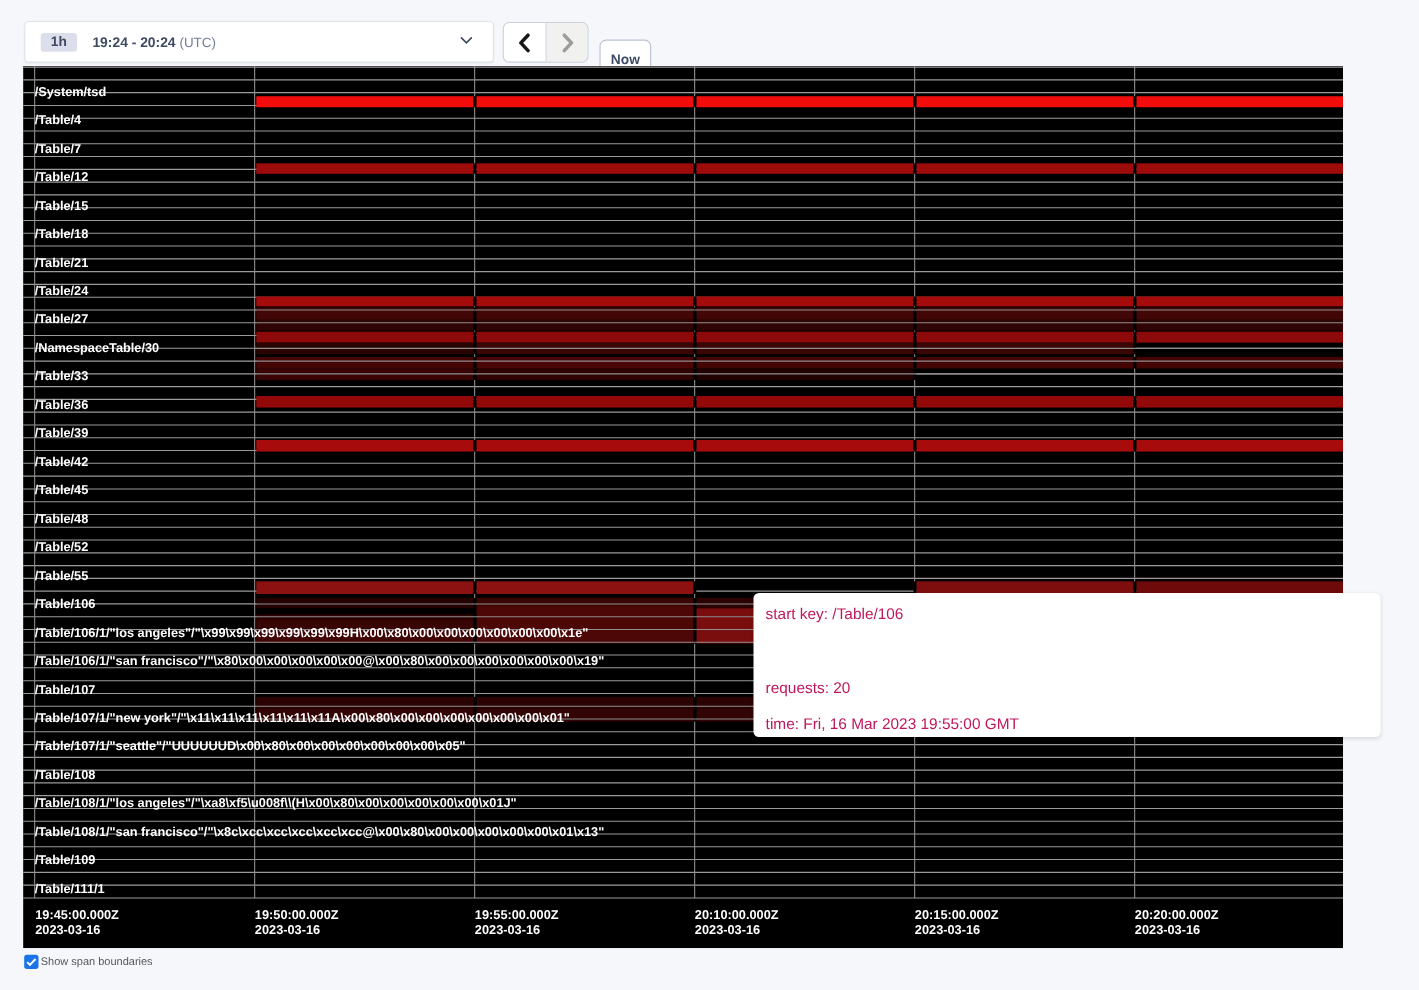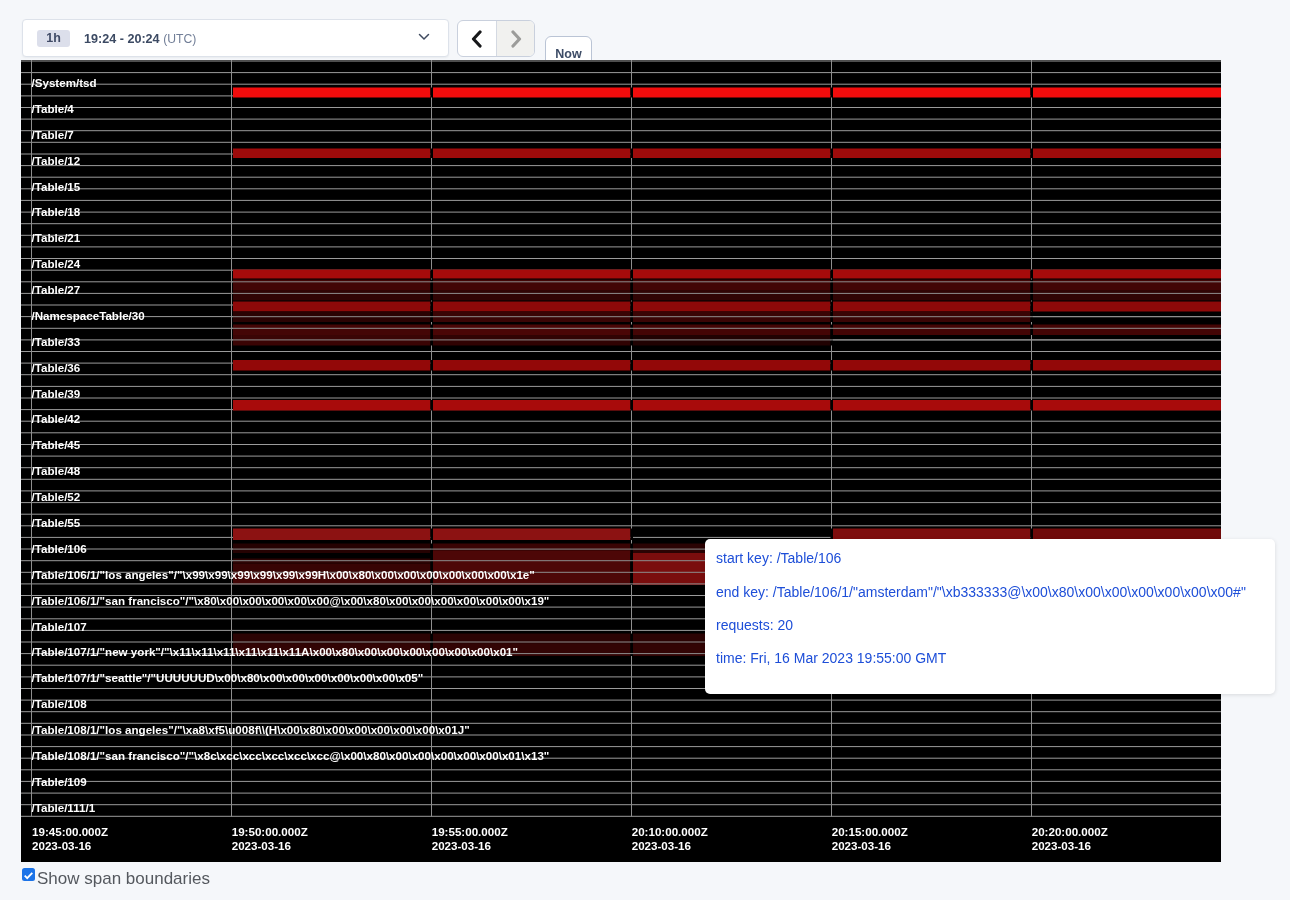--- a/index.html
+++ b/index.html
@@ -11,25 +11,25 @@
       font-size:12.5px; font-weight:bold; color:#404b66; text-align:center; line-height:17px; }
   #trange { left:84px; top:31.5px; font-size:12.6px; font-weight:bold; color:#3c4a63; }
   #trange span { font-weight:normal; color:#717e97; font-size:12.2px; }
   #chev { left:418px; top:33px; }
   #arrows { left:457px; top:20px; width:78px; height:37px; border:1px solid #c9d0dd; border-radius:6px;
       background:#fff; overflow:hidden; }
   #arrowR { position:absolute; left:38px; top:0; width:39px; height:35px; background:#f1f1ef;
       border-left:1px solid #d4d9e2; }
   #nowbtn { left:545px; top:20px; width:47px; height:37px; background:#fff; border:1px solid #bac4d5;
       border-radius:6px; font-size:12.5px; font-weight:bold; color:#3d4c66; text-align:center; line-height:35px;margin-top:16px; }
-  #tooltip { left:705px; top:539px; width:570px; height:155px; background:#fff; border-radius:5px;
-      box-shadow:0 1px 4px rgba(0,0,0,.12); font-size:14px; color:#1d4ed8; }
+  #tooltip { left:685px; top:539px; width:570px; height:131px; background:#fff; border-radius:5px;
+      box-shadow:0 1px 4px rgba(0,0,0,.12); font-size:14px; color:#be185d; }
   #tooltip div { position:absolute; left:11px; white-space:pre; }
   #cb { left:22px; top:868px; width:13px; height:13px; background:#1b73e8; border-radius:2.5px; }
-  #cblabel { left:37px; top:868.5px; font-size:17px; color:#54585e; }
+  #cblabel { left:37px; top:868.5px; font-size:10px; color:#54585e; }
 </style>
 </head>
 <body>
 <div class="abs" id="selector"></div>
 <div class="abs" id="badge1h">1h</div>
 <div class="abs" id="trange">19:24 - 20:24 <span>(UTC)</span></div>
 <svg class="abs" id="chev" width="12" height="8" viewBox="0 0 12 8">
     <path d="M1.5 1.5 L6 6 L10.5 1.5" stroke="#3f4a5f" stroke-width="1.5" fill="none" stroke-linecap="round"></path>
   </svg>
 <div class="abs" id="arrows">
@@ -234,20 +234,19 @@
 <text x="610.7" y="775.5">20:10:00.000Z</text>
 <text x="610.7" y="789.5">2023-03-16</text>
 <text x="810.7" y="775.5">20:15:00.000Z</text>
 <text x="810.7" y="789.5">2023-03-16</text>
 <text x="1010.7" y="775.5">20:20:00.000Z</text>
 <text x="1010.7" y="789.5">2023-03-16</text>
 </g>
 </svg>
 <div class="abs" id="tooltip">
   <div style="top:11px">start key: /Table/106</div>
-  <div style="top:44.5px">end key: /Table/106/1/"amsterdam"/"\xb333333@\x00\x80\x00\x00\x00\x00\x00\x00#"</div>
   <div style="top:77.5px">requests: 20</div>
   <div style="top:111px">time: Fri, 16 Mar 2023 19:55:00 GMT</div>
 </div>
 <div class="abs" id="cb"><svg width="13" height="13" viewBox="0 0 13 13">
       <path d="M2.7 6.7 L5.2 9.2 L10.3 3.8" stroke="#fff" stroke-width="1.8" fill="none"></path>
     </svg></div>
 <div class="abs" id="cblabel">Show span boundaries</div>
 
 </body></html>

